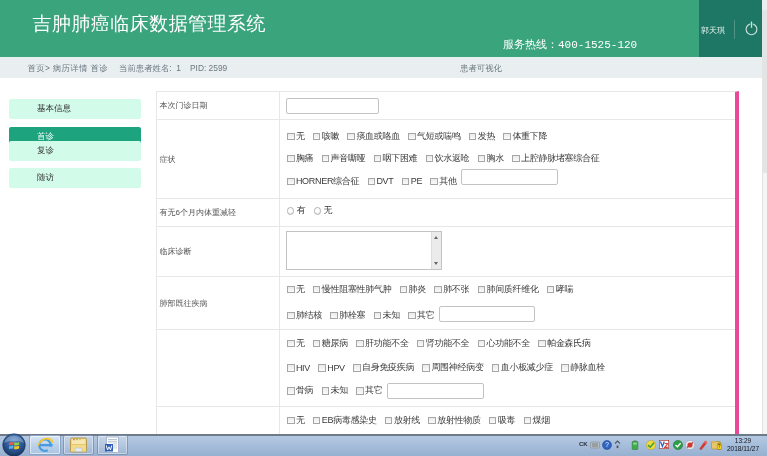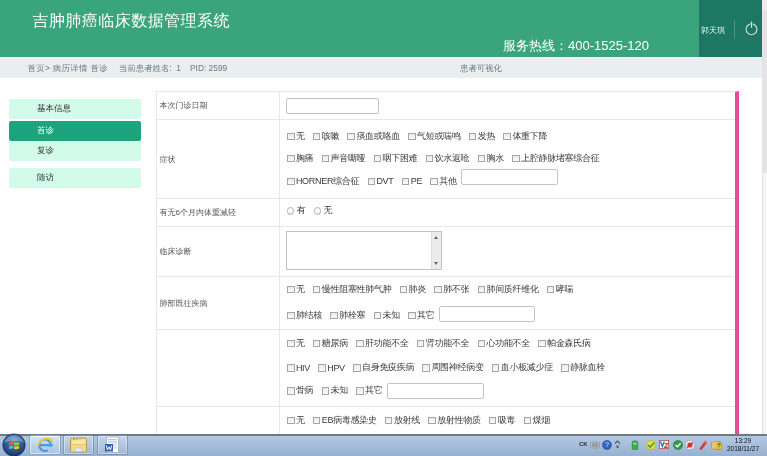--- a/index.html
+++ b/index.html
@@ -3,22 +3,22 @@
 <meta charset="utf-8">
 <style>
   * { margin:0; padding:0; box-sizing:border-box; }
   html,body { width:767px; height:456px; overflow:hidden; }
   body { font-family:"Liberation Sans", sans-serif; }
   #screen { position:relative; width:767px; height:456px; background:#fff; overflow:hidden; }
   .abs { position:absolute; }
 
   
   #header { left:0; top:0; width:762px; height:57px; background:#3aa47d; }
-  #title { left:32.5px; top:11px; font-size:16px; letter-spacing:0.45px; color:#fff; }
-  #hotline { left:503px; top:37px; font-size:13px; color:#fff; }
+  #title { left:32.5px; top:11px; font-size:19px; letter-spacing:0.45px; color:#fff; }
+  #hotline { left:503px; top:37px; font-size:11px; color:#fff;font-family:Liberation Mono, monospace; }
   #userbox { left:698.5px; top:0; width:63.5px; height:57px; background:#1e7765; }
   #uname { left:2.5px; top:25px; font-size:8px; color:#e8f4ef; }
   #udiv { left:35.5px; top:20px; width:1px; height:19px; background:rgba(255,255,255,0.22); }
 
   
   #crumb { left:0; top:57px; width:762px; height:20.5px; background:#e9eef1; font-size:8.4px; color:#6b7a80; }
   .cr { position:absolute; top:6px; }
 
   
   .side { left:9px; width:131.5px; height:19.6px; background:#d2fbe9; border-radius:2px;
@@ -77,21 +77,21 @@
   <div class="abs" id="hotline">服务热线：400-1525-120</div>
 
   <div class="abs" id="crumb">
     <span class="cr" style="left:27.5px;letter-spacing:0.35px">首页&gt; 病历详情 首诊</span>
     <span class="cr" style="left:119px">当前患者姓名:&nbsp; 1</span>
     <span class="cr" style="left:190px">PID: 2599</span>
     <span class="cr" style="left:460px">患者可视化</span>
   </div>
 
   <div class="abs side" style="top:87.2px">基本信息</div>
-  <div class="abs side sel" style="top:109px">首诊</div>
+  <div class="abs side sel" style="top:115px">首诊</div>
   <div class="abs side" style="top:129px">复诊</div>
   <div class="abs side" style="top:156.3px">随访</div>
 
   <div class="abs" id="tbl">
 
     <div class="row" style="height:28.3px">
       <div class="lbl">本次门诊日期</div>
       <div class="cell">
         <span class="ti" style="left:6.2px;top:5.6px;width:93px;height:16.3px"></span>
       </div>

